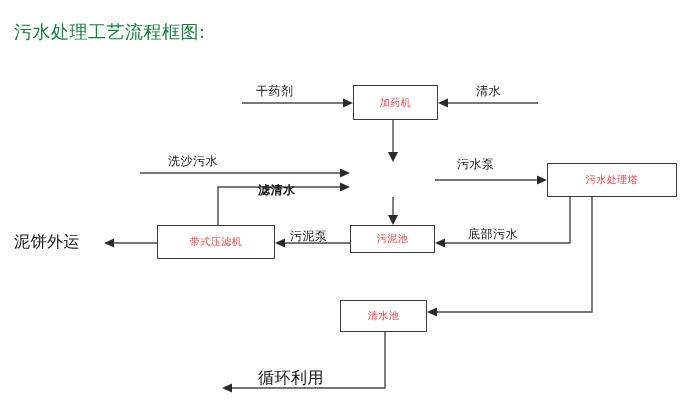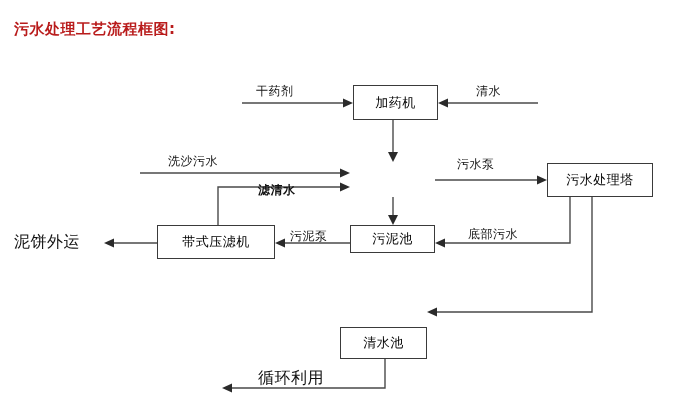--- a/index.html
+++ b/index.html
@@ -12,33 +12,33 @@
     width: 700px;
     height: 420px;
     background: #ffffff;
     overflow: hidden;
     font-family: "DejaVu Sans", "Liberation Sans", sans-serif;
   }
   #title {
     position: absolute;
     left: 14px;
     top: 20px;
-    font-size: 15px;
-    font-weight: bold;
-    color: #b91c1c;
+    font-size: 18px;
+    font-weight: normal;
+    color: #15803d;
     letter-spacing: 0.5px;
     white-space: nowrap;
   }
   .node {
     position: absolute;
     box-sizing: border-box;
     border: 1.3px solid #3a3a3a;
     background: #ffffff;
-    color: #000000;
-    font-size: 13px;
+    color: #ef4444;
+    font-size: 10px;
     display: flex;
     align-items: center;
     justify-content: center;
     white-space: nowrap;
     letter-spacing: 0.5px;
   }
   .edge-label {
     position: absolute;
     font-size: 12px;
     color: #111111;
@@ -111,33 +111,33 @@
 
     <path d="M 385 332 L 385 388 L 229 388"></path>
     <polygon class="ah" points="222,388 232,383.5 232,392.5"></polygon>
   </svg>
 
   <div class="node" style="left:353px; top:85px; width:85px; height:35px;">
     <span>加药机</span>
   </div>
 
 
-  <div class="node" style="left:547px; top:163px; width:106px; height:34px;">
+  <div class="node" style="left:547px; top:163px; width:130px; height:34px;">
     <span>污水处理塔</span>
   </div>
 
   <div class="node" style="left:157px; top:225px; width:118px; height:34px;">
     <span>带式压滤机</span>
   </div>
 
   <div class="node" style="left:350px; top:225px; width:85px; height:28px;">
     <span>污泥池</span>
   </div>
 
-  <div class="node" style="left:340px; top:300px; width:87px; height:32px;margin-top:27px;">
+  <div class="node" style="left:340px; top:300px; width:87px; height:32px;">
     <span>清水池</span>
   </div>
 
   <div class="edge-label" style="left:256px; top:83px;">干药剂</div>
 
   <div class="edge-label" style="left:476px; top:83px;">清水</div>
 
   <div class="edge-label" style="left:168px; top:153px;">洗沙污水</div>
 
   <div class="edge-label" style="left:258px; top:182px;font-weight:bold;">滤清水</div>

